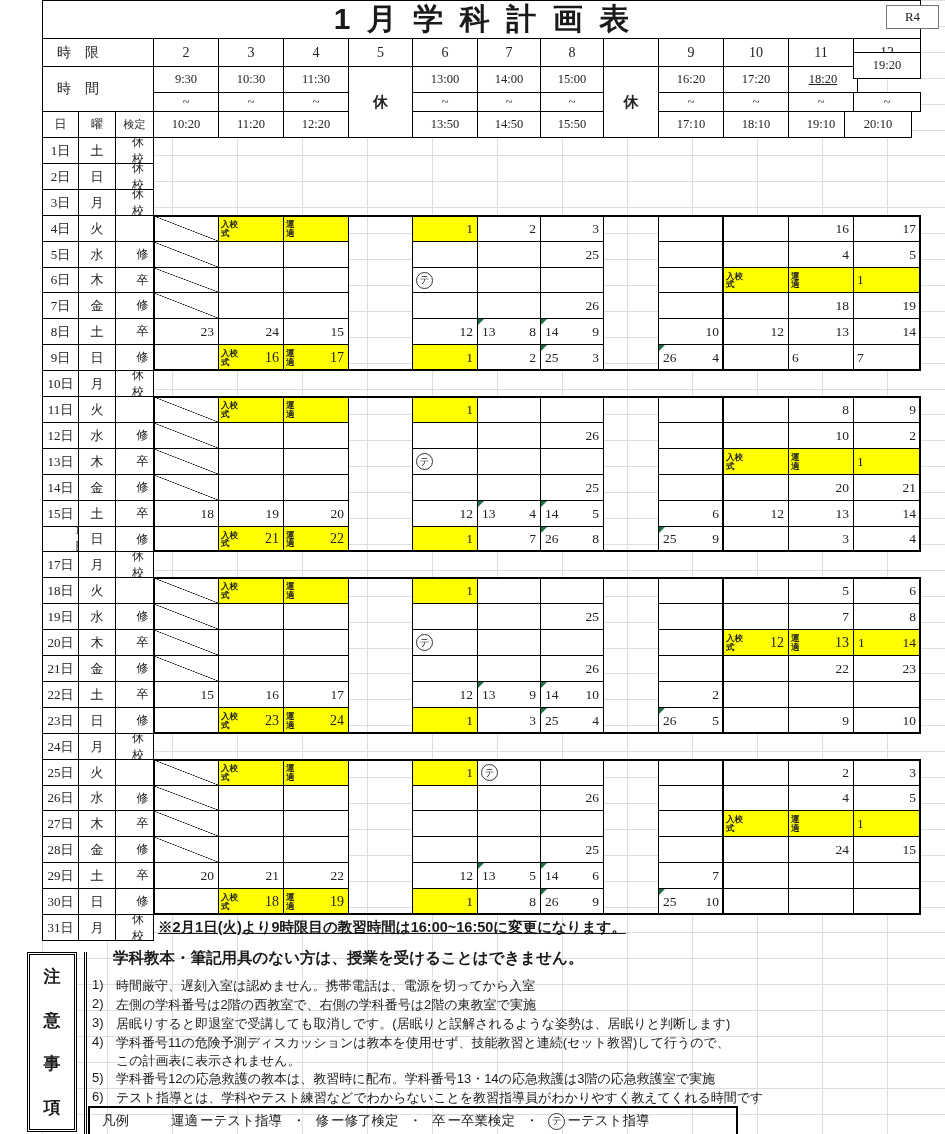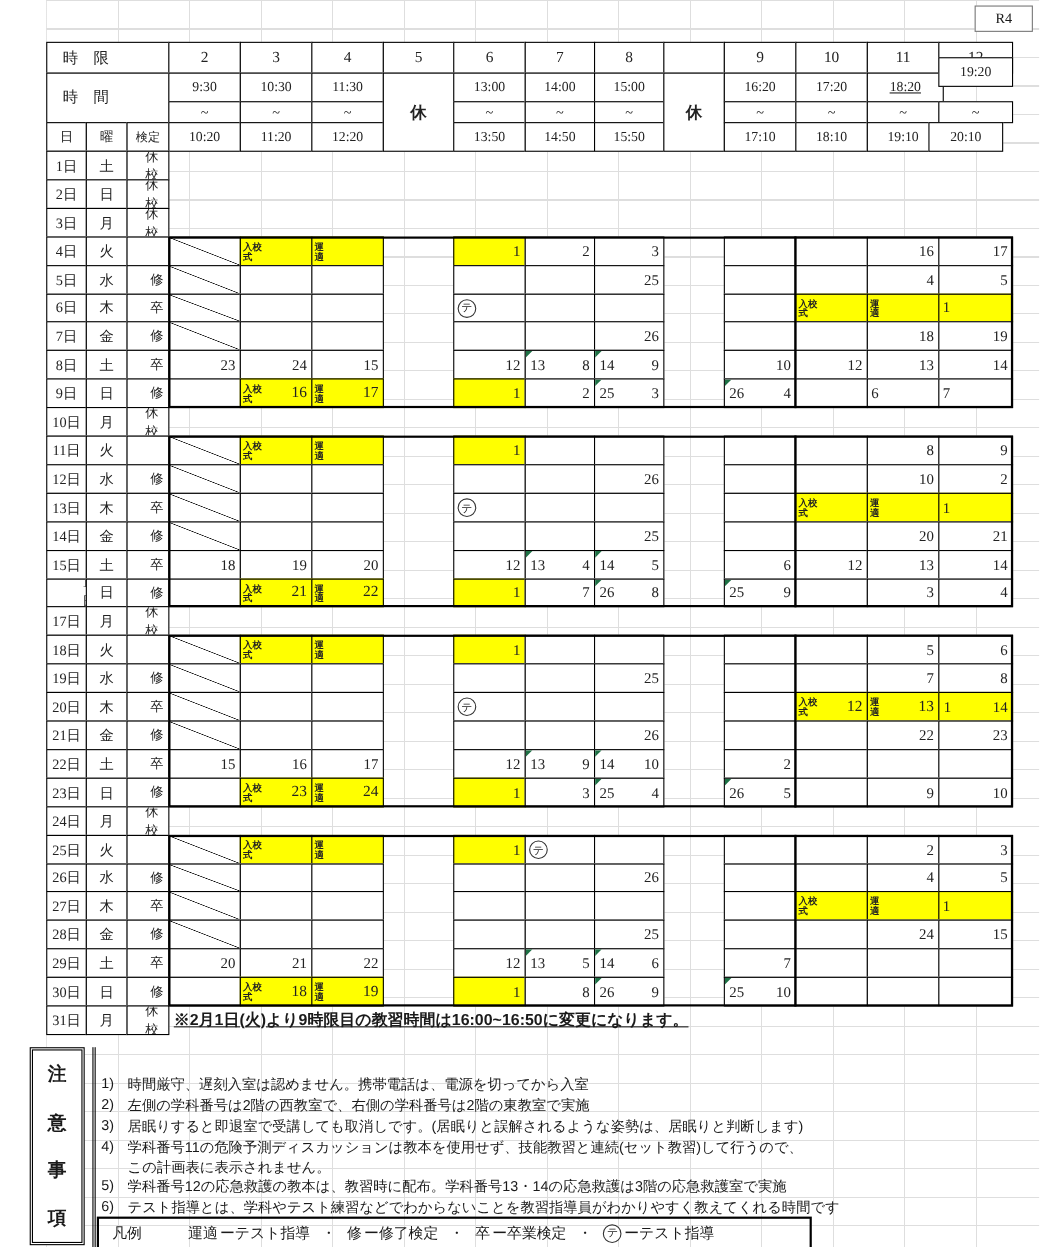--- a/index.html
+++ b/index.html
@@ -55,20 +55,23 @@
     border:2px solid #000;background:transparent;display:flex;align-items:center;padding-left:12px;
     font-size:13.5px;white-space:nowrap;}
   .legend-label{margin-right:42px;}
   #legend-items{display:inline-flex;align-items:center;gap:2px;}
 </style>
 </head>
 <body>
 
 <div class="sheet">
   <div class="gridbg"></div>
+  <div class="titlebox">
+    <span>1月学科計画表</span>
+  </div>
   <div class="r4box">R4</div>
   <div id="grid">
       <div class="cell hdr label" style="left: 42px; top: 38px; width: 112px; height: 29px;">時　限</div>
       <div class="cell hdr label" style="left: 42px; top: 66px; width: 112px; height: 46px;">時　間</div>
       <div class="cell hdr small" style="left: 42px; top: 111px; width: 37px; height: 27px;">日</div>
       <div class="cell hdr small" style="left: 78px; top: 111px; width: 38px; height: 27px;">曜</div>
       <div class="cell hdr ktlbl" style="left: 115px; top: 111px; width: 39px; height: 27px;">検定</div>
       <div class="cell hdr pno" style="left: 153px; top: 38px; width: 66px; height: 29px;">2</div>
       <div class="cell hdr time" style="left: 153px; top: 66px; width: 66px; height: 27px;">9:30</div>
       <div class="cell hdr wave" style="left: 153px; top: 92px; width: 66px; height: 20px;">~</div>
@@ -754,20 +757,21 @@
       <div class="vdiv" style="left: 722px; top: 759px; height: 156px;"></div>
     </div>
 
   <div class="side-box">
     <span>注</span>
     <span>意</span>
     <span>事</span>
     <span>項</span>
   </div>
   <div class="vline2"></div>
+  <div class="notes-heading">学科教本・筆記用具のない方は、授業を受けることはできません。</div>
   <div id="note-items">
       <div class="note-line" style="top: 977px;">
         <span class="note-no">1)</span>
         <span>時間厳守、遅刻入室は認めません。携帯電話は、電源を切ってから入室</span>
       </div>
       <div class="note-line" style="top: 996px;">
         <span class="note-no">2)</span>
         <span>左側の学科番号は2階の西教室で、右側の学科番号は2階の東教室で実施</span>
       </div>
       <div class="note-line" style="top: 1015px;">

